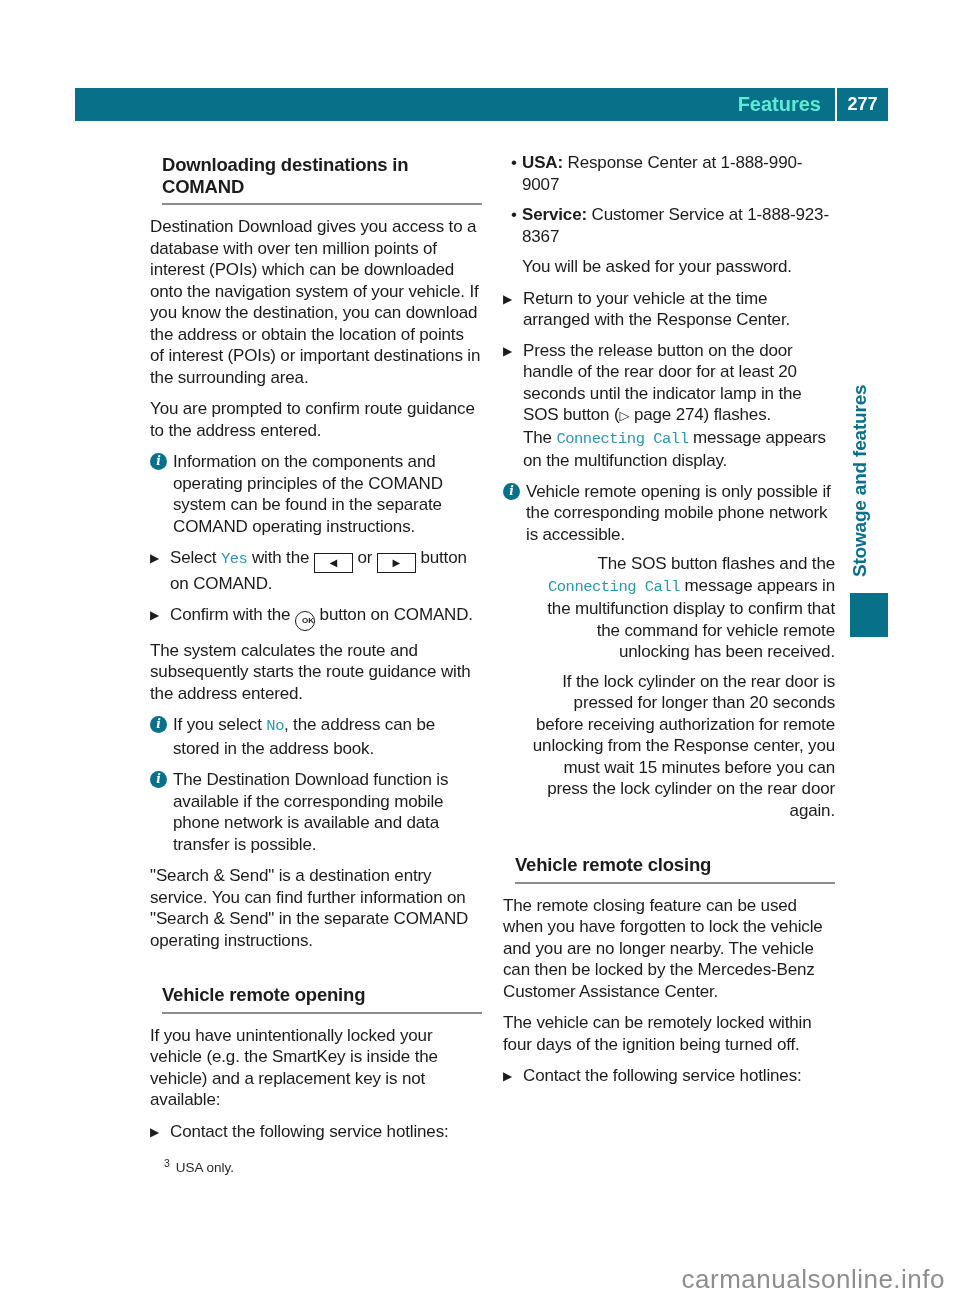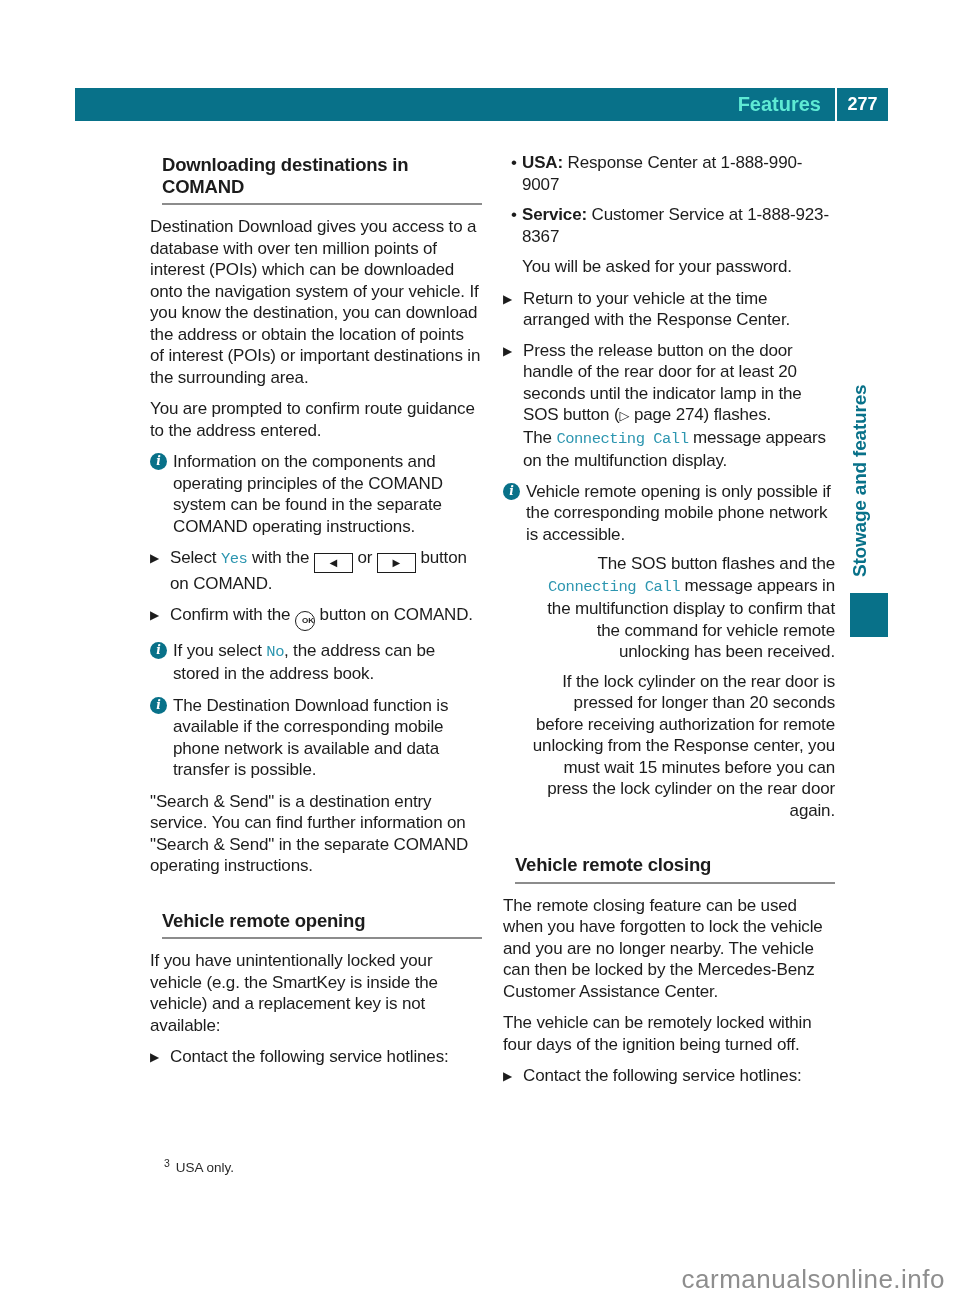--- a/index.html
+++ b/index.html
@@ -90,20 +90,21 @@
         <div class="info-text">Information on the components and operating principles of the COMAND system can be found in the separate COMAND operating instructions.</div>
       </div>
       <div class="li arrow">
         <span class="marker">▶</span>
         <div class="li-text">Select <span class="mono">Yes</span> with the <span class="keybtn">◀</span> or <span class="keybtn">▶</span> button on COMAND.</div>
       </div>
       <div class="li arrow">
         <span class="marker">▶</span>
         <div class="li-text">Confirm with the <span class="okbtn">OK</span> button on COMAND.</div>
       </div>
+      <p class="para">The system calculates the route and subsequently starts the route guidance with the address entered.</p>
       <div class="info">
         <span class="info-icon">i</span>
         <div class="info-text">If you select <span class="mono">No</span>, the address can be stored in the address book.</div>
       </div>
       <div class="info">
         <span class="info-icon">i</span>
         <div class="info-text">The Destination Download function is available if the corresponding mobile phone network is available and data transfer is possible.</div>
       </div>
       <p class="para">"Search &amp; Send" is a destination entry service. You can find further information on "Search &amp; Send" in the separate COMAND operating instructions.</p>
       <h2 class="section">Vehicle remote opening</h2>

